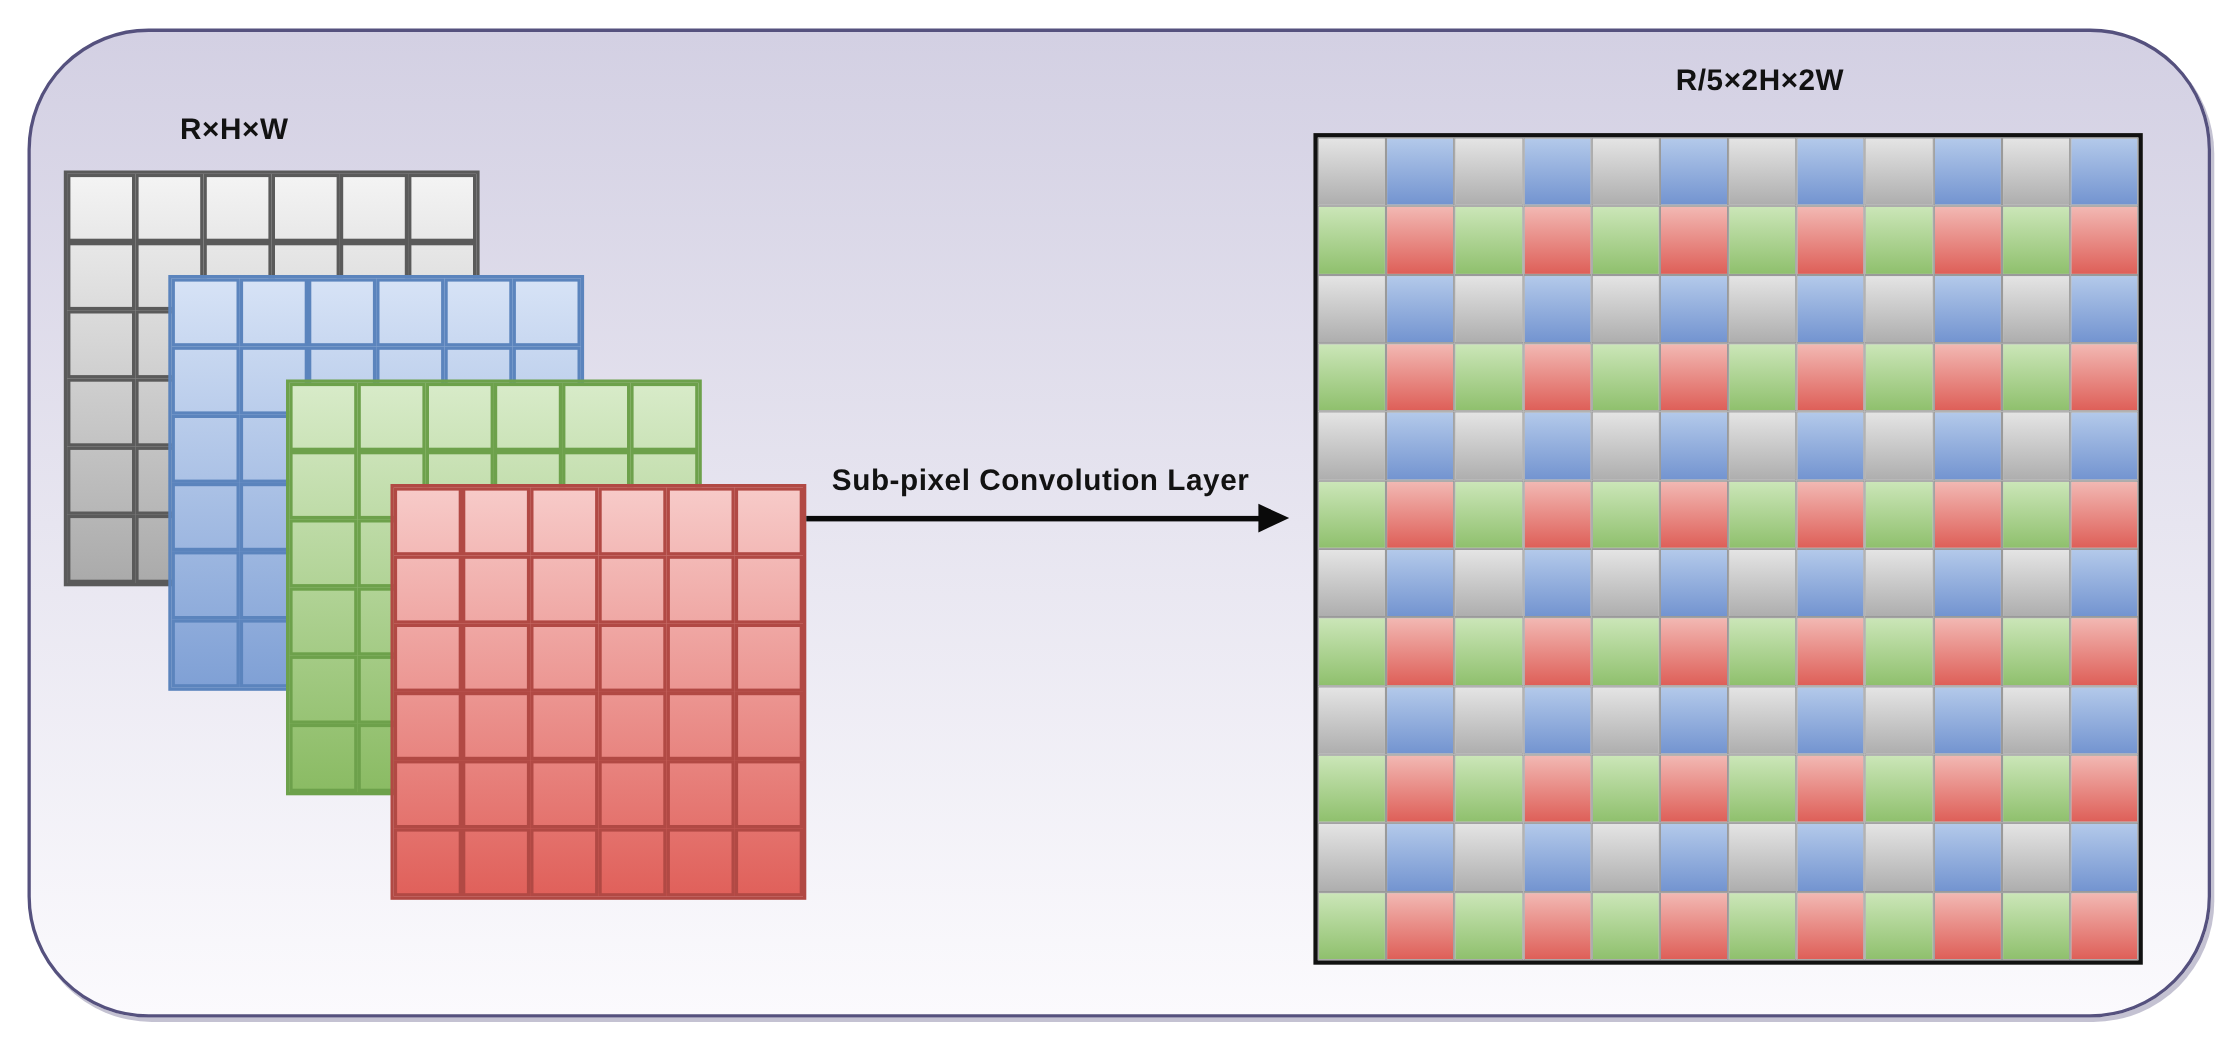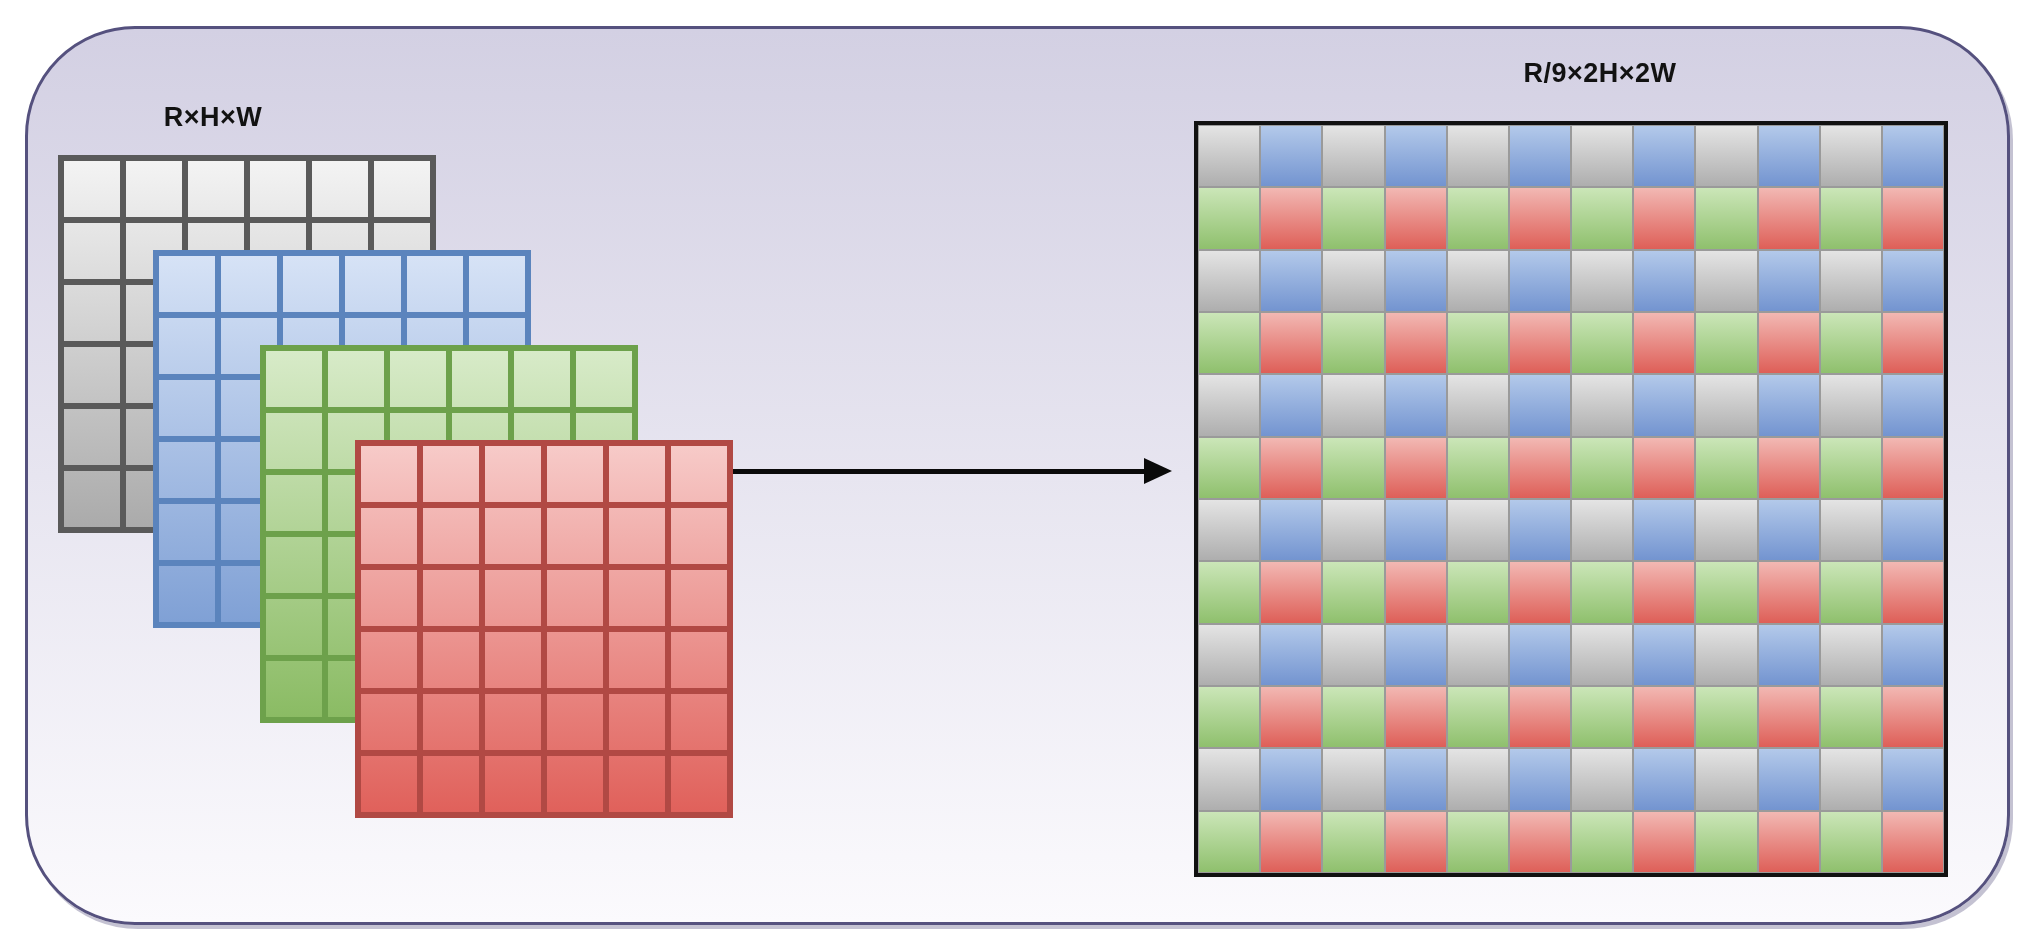--- a/index.html
+++ b/index.html
@@ -92,21 +92,21 @@
 </style>
 </head>
 <body>
 
 <div class="canvas">
 
   <div class="panel" style="background: linear-gradient(rgb(211, 208, 227), rgb(251, 250, 253)); border-color: rgb(85, 81, 126);"></div>
 
   <div class="dim-label label-input">R×H×W</div>
 
-  <div class="dim-label label-output">R/9×2H×2W</div>
+  <div class="dim-label label-output">R/5×2H×2W</div>
 
   <div class="grid6 grid-gray" style="background: linear-gradient(rgb(244, 244, 244), rgb(170, 170, 170)); border-color: rgb(90, 90, 90);">
       <div style="border-color: rgb(90, 90, 90);"></div>
       <div style="border-color: rgb(90, 90, 90);"></div>
       <div style="border-color: rgb(90, 90, 90);"></div>
       <div style="border-color: rgb(90, 90, 90);"></div>
       <div style="border-color: rgb(90, 90, 90);"></div>
       <div style="border-color: rgb(90, 90, 90);"></div>
       <div style="border-color: rgb(90, 90, 90);"></div>
       <div style="border-color: rgb(90, 90, 90);"></div>
@@ -250,20 +250,21 @@
       <div style="border-color: rgb(177, 73, 68);"></div>
       <div style="border-color: rgb(177, 73, 68);"></div>
       <div style="border-color: rgb(177, 73, 68);"></div>
       <div style="border-color: rgb(177, 73, 68);"></div>
       <div style="border-color: rgb(177, 73, 68);"></div>
       <div style="border-color: rgb(177, 73, 68);"></div>
       <div style="border-color: rgb(177, 73, 68);"></div>
       <div style="border-color: rgb(177, 73, 68);"></div>
     </div>
 
+  <div class="dim-label label-arrow">Sub-pixel Convolution Layer</div>
 
   <div class="arrow-line" style="background: rgb(10, 10, 10);"></div>
   <div class="arrow-head" style="border-left-color: rgb(10, 10, 10);"></div>
 
   <div class="grid12" style="border-color: rgb(17, 17, 17);">
       <div style="background: linear-gradient(rgb(228, 228, 228), rgb(174, 174, 174)); border-color: rgb(154, 154, 154);"></div>
       <div style="background: linear-gradient(rgb(179, 201, 234), rgb(115, 148, 208)); border-color: rgb(154, 154, 154);"></div>
       <div style="background: linear-gradient(rgb(228, 228, 228), rgb(174, 174, 174)); border-color: rgb(154, 154, 154);"></div>
       <div style="background: linear-gradient(rgb(179, 201, 234), rgb(115, 148, 208)); border-color: rgb(154, 154, 154);"></div>
       <div style="background: linear-gradient(rgb(228, 228, 228), rgb(174, 174, 174)); border-color: rgb(154, 154, 154);"></div>

